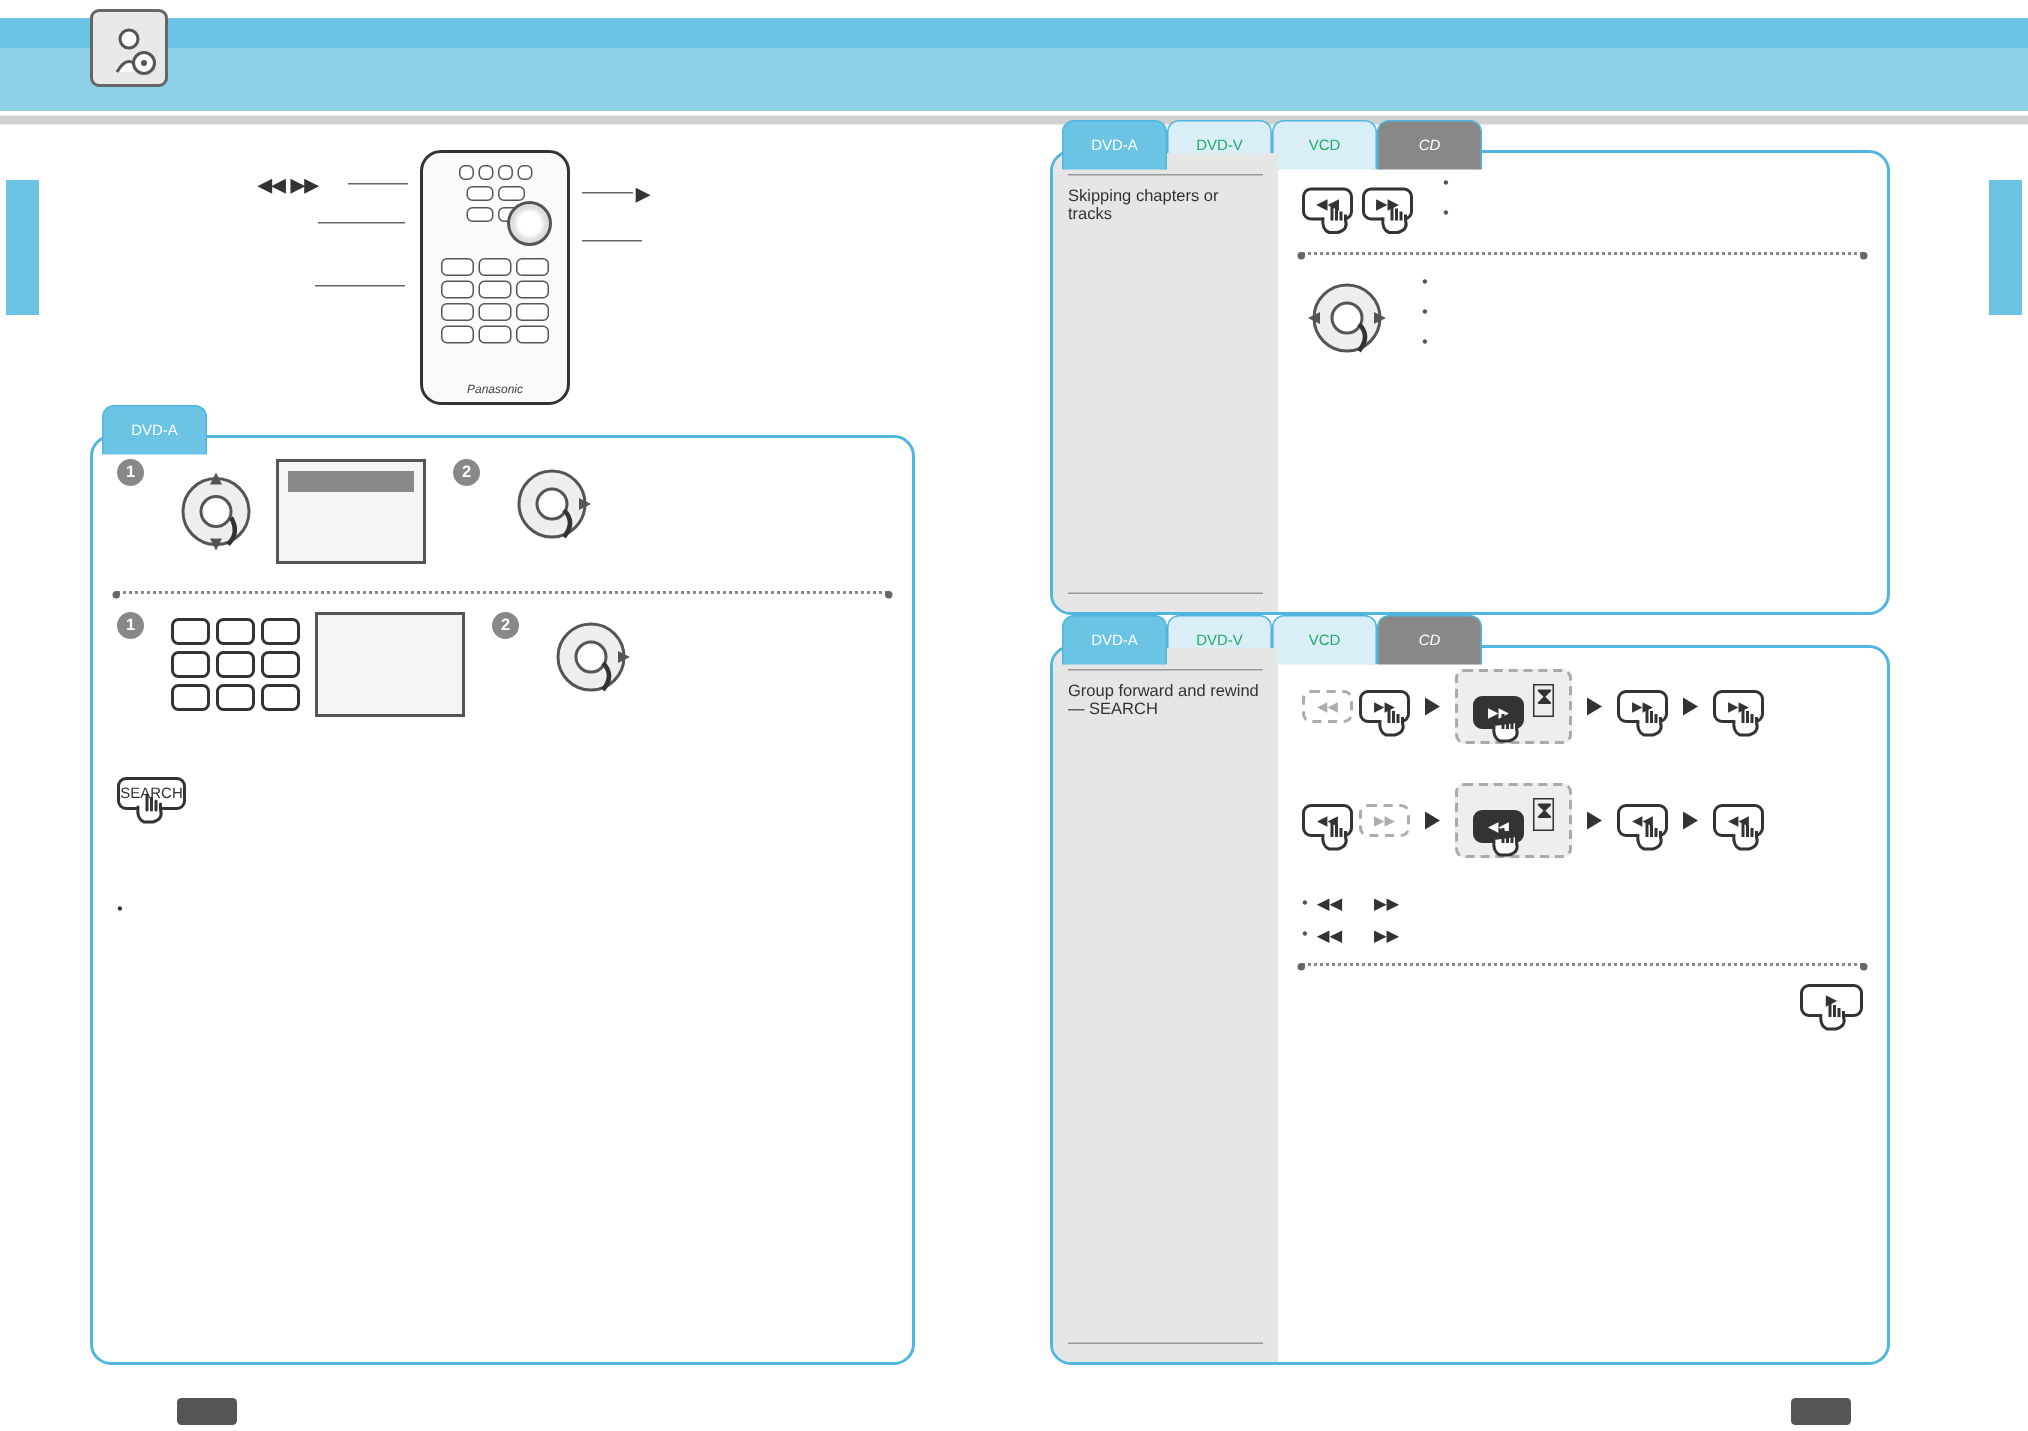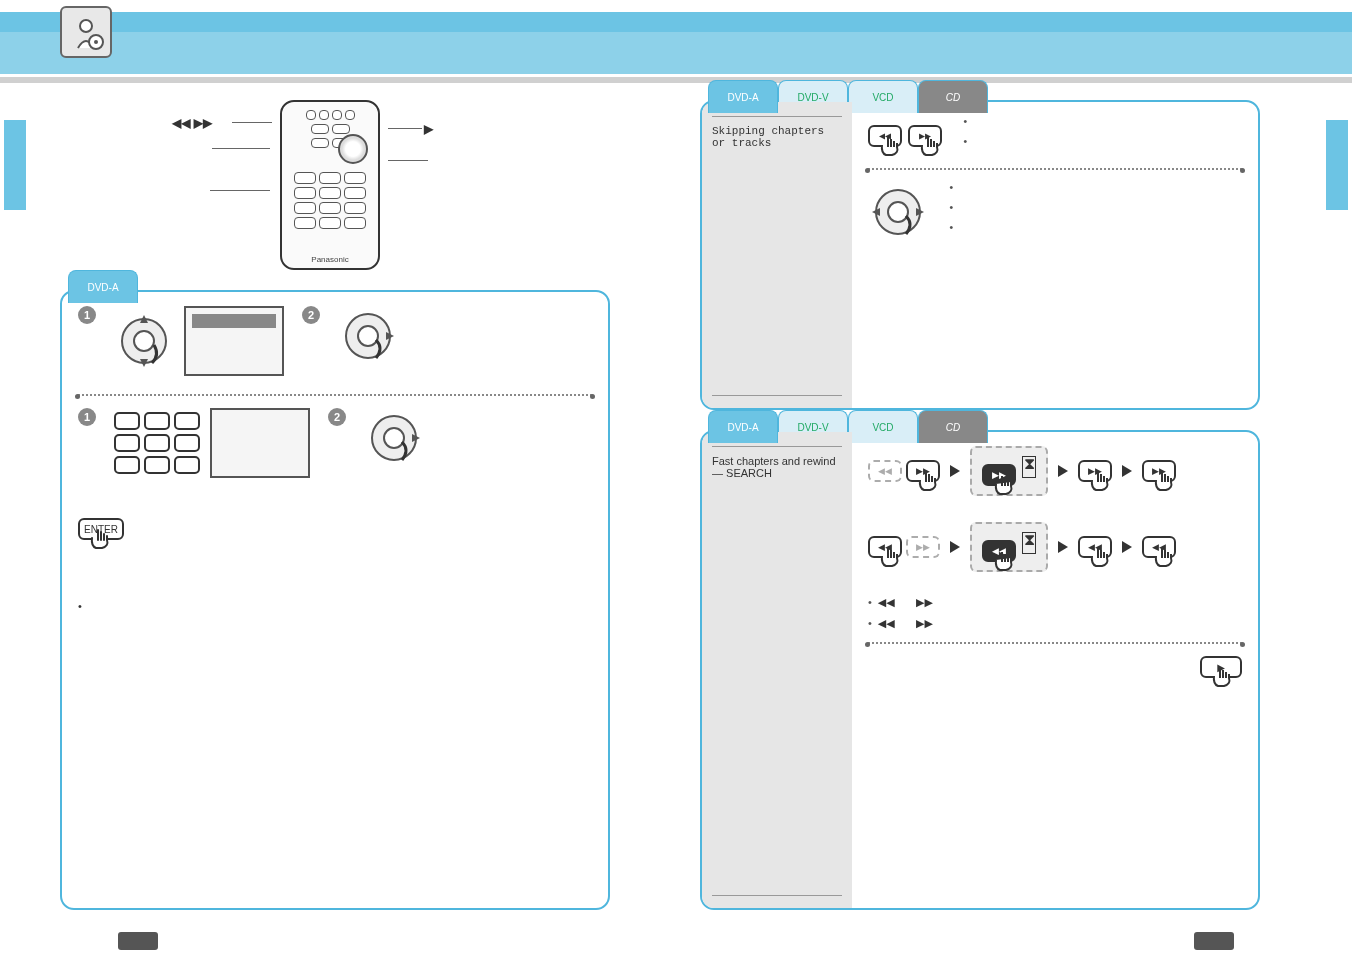--- a/index.html
+++ b/index.html
@@ -73,21 +73,21 @@
   .remote-keypad {
     position: absolute; top: 70px; left: 12px; right: 12px;
     display: grid; grid-template-columns: repeat(3, 1fr); gap: 3px;
   }
   .kbtn {
     height: 12px; border: 1.5px solid #555; border-radius: 4px;
     background: #fff;
   }
   .remote-brand {
     position: absolute; bottom: 4px; left: 0; right: 0;
-    text-align: center; font-size: 8px; color: #444;
+    text-align: center; font-size: 8px; font-style: italic; color: #444;
   }
   .lead-line {
     position: absolute;
     height: 1px; background: #666;
   }
   .lead-label { position: absolute; font-size: 12px; font-weight: bold; }
 
   .columns {
     position: absolute;
     top: 290px; left: 60px; right: 60px; bottom: 20px;
@@ -374,21 +374,21 @@
                 <circle cx="30" cy="30" r="22" fill="#eee" stroke="#555" stroke-width="2"></circle>
                 <circle cx="30" cy="30" r="10" fill="#fff" stroke="#555" stroke-width="2"></circle>
                 <polygon points="56,30 48,26 48,34" fill="#555"></polygon>
                 <path d="M38 34 q8 8 0 18" fill="none" stroke="#333" stroke-width="3"></path>
               </svg>
             </div>
           </div>
 
           <div style="margin-top:40px;">
             <div class="press-btn">
-              <div class="small-btn" style="width:46px;">ENTER</div>
+              <div class="small-btn" style="width:46px;">SEARCH</div>
               <div class="hand">
                 <svg viewBox="0 0 28 28">
                     <path d="M10 4 v10 m3-8 v8 m3-6 v6 m3-4 v4 q2 6 -5 8 h-6 q-5 -2 -4 -10" fill="#fff" stroke="#333" stroke-width="2" stroke-linecap="round"></path>
                   </svg>
               </div>
             </div>
           </div>
 
           <div style="margin-top:60px;">•</div>
 
@@ -399,21 +399,21 @@
 
   <div class="col-right">
 
     <div class="panel" style="height: 310px;">
       <div class="tabs">
         <div class="tab primary">DVD-A</div>
         <div class="tab">DVD-V</div>
         <div class="tab">VCD</div>
         <div class="tab dark">CD</div>
       </div>
-      <div class="panel-body" style="height:100%;font-family:Liberation Mono, monospace;">
+      <div class="panel-body" style="height:100%;">
         <div class="panel-side">
           <div class="rule"></div>
           <div>Skipping chapters or tracks</div>
           <div class="rule-bottom"></div>
         </div>
         <div class="panel-main">
 
           <div style="display:flex; gap:20px;">
             <div class="btn-group">
               <div class="press-btn">
@@ -461,21 +461,21 @@
     <div class="panel" style="height: 480px;">
       <div class="tabs">
         <div class="tab primary">DVD-A</div>
         <div class="tab">DVD-V</div>
         <div class="tab">VCD</div>
         <div class="tab dark">CD</div>
       </div>
       <div class="panel-body" style="height:100%;">
         <div class="panel-side">
           <div class="rule"></div>
-          <div>Fast chapters and rewind — SEARCH</div>
+          <div>Group forward and rewind — SEARCH</div>
           <div class="rule-bottom"></div>
         </div>
         <div class="panel-main">
 
           <div class="seq-row">
             <span class="chip ghost">◀◀</span>
             <span class="press-btn"><span class="chip">▶▶</span><span class="hand"><svg viewBox="0 0 28 28">
                     <path d="M10 4 v10 m3-8 v8 m3-6 v6 m3-4 v4 q2 6 -5 8 h-6 q-5 -2 -4 -10" fill="#fff" stroke="#333" stroke-width="2"></path>
                   </svg></span></span>
             <span class="arrow-right"></span>

